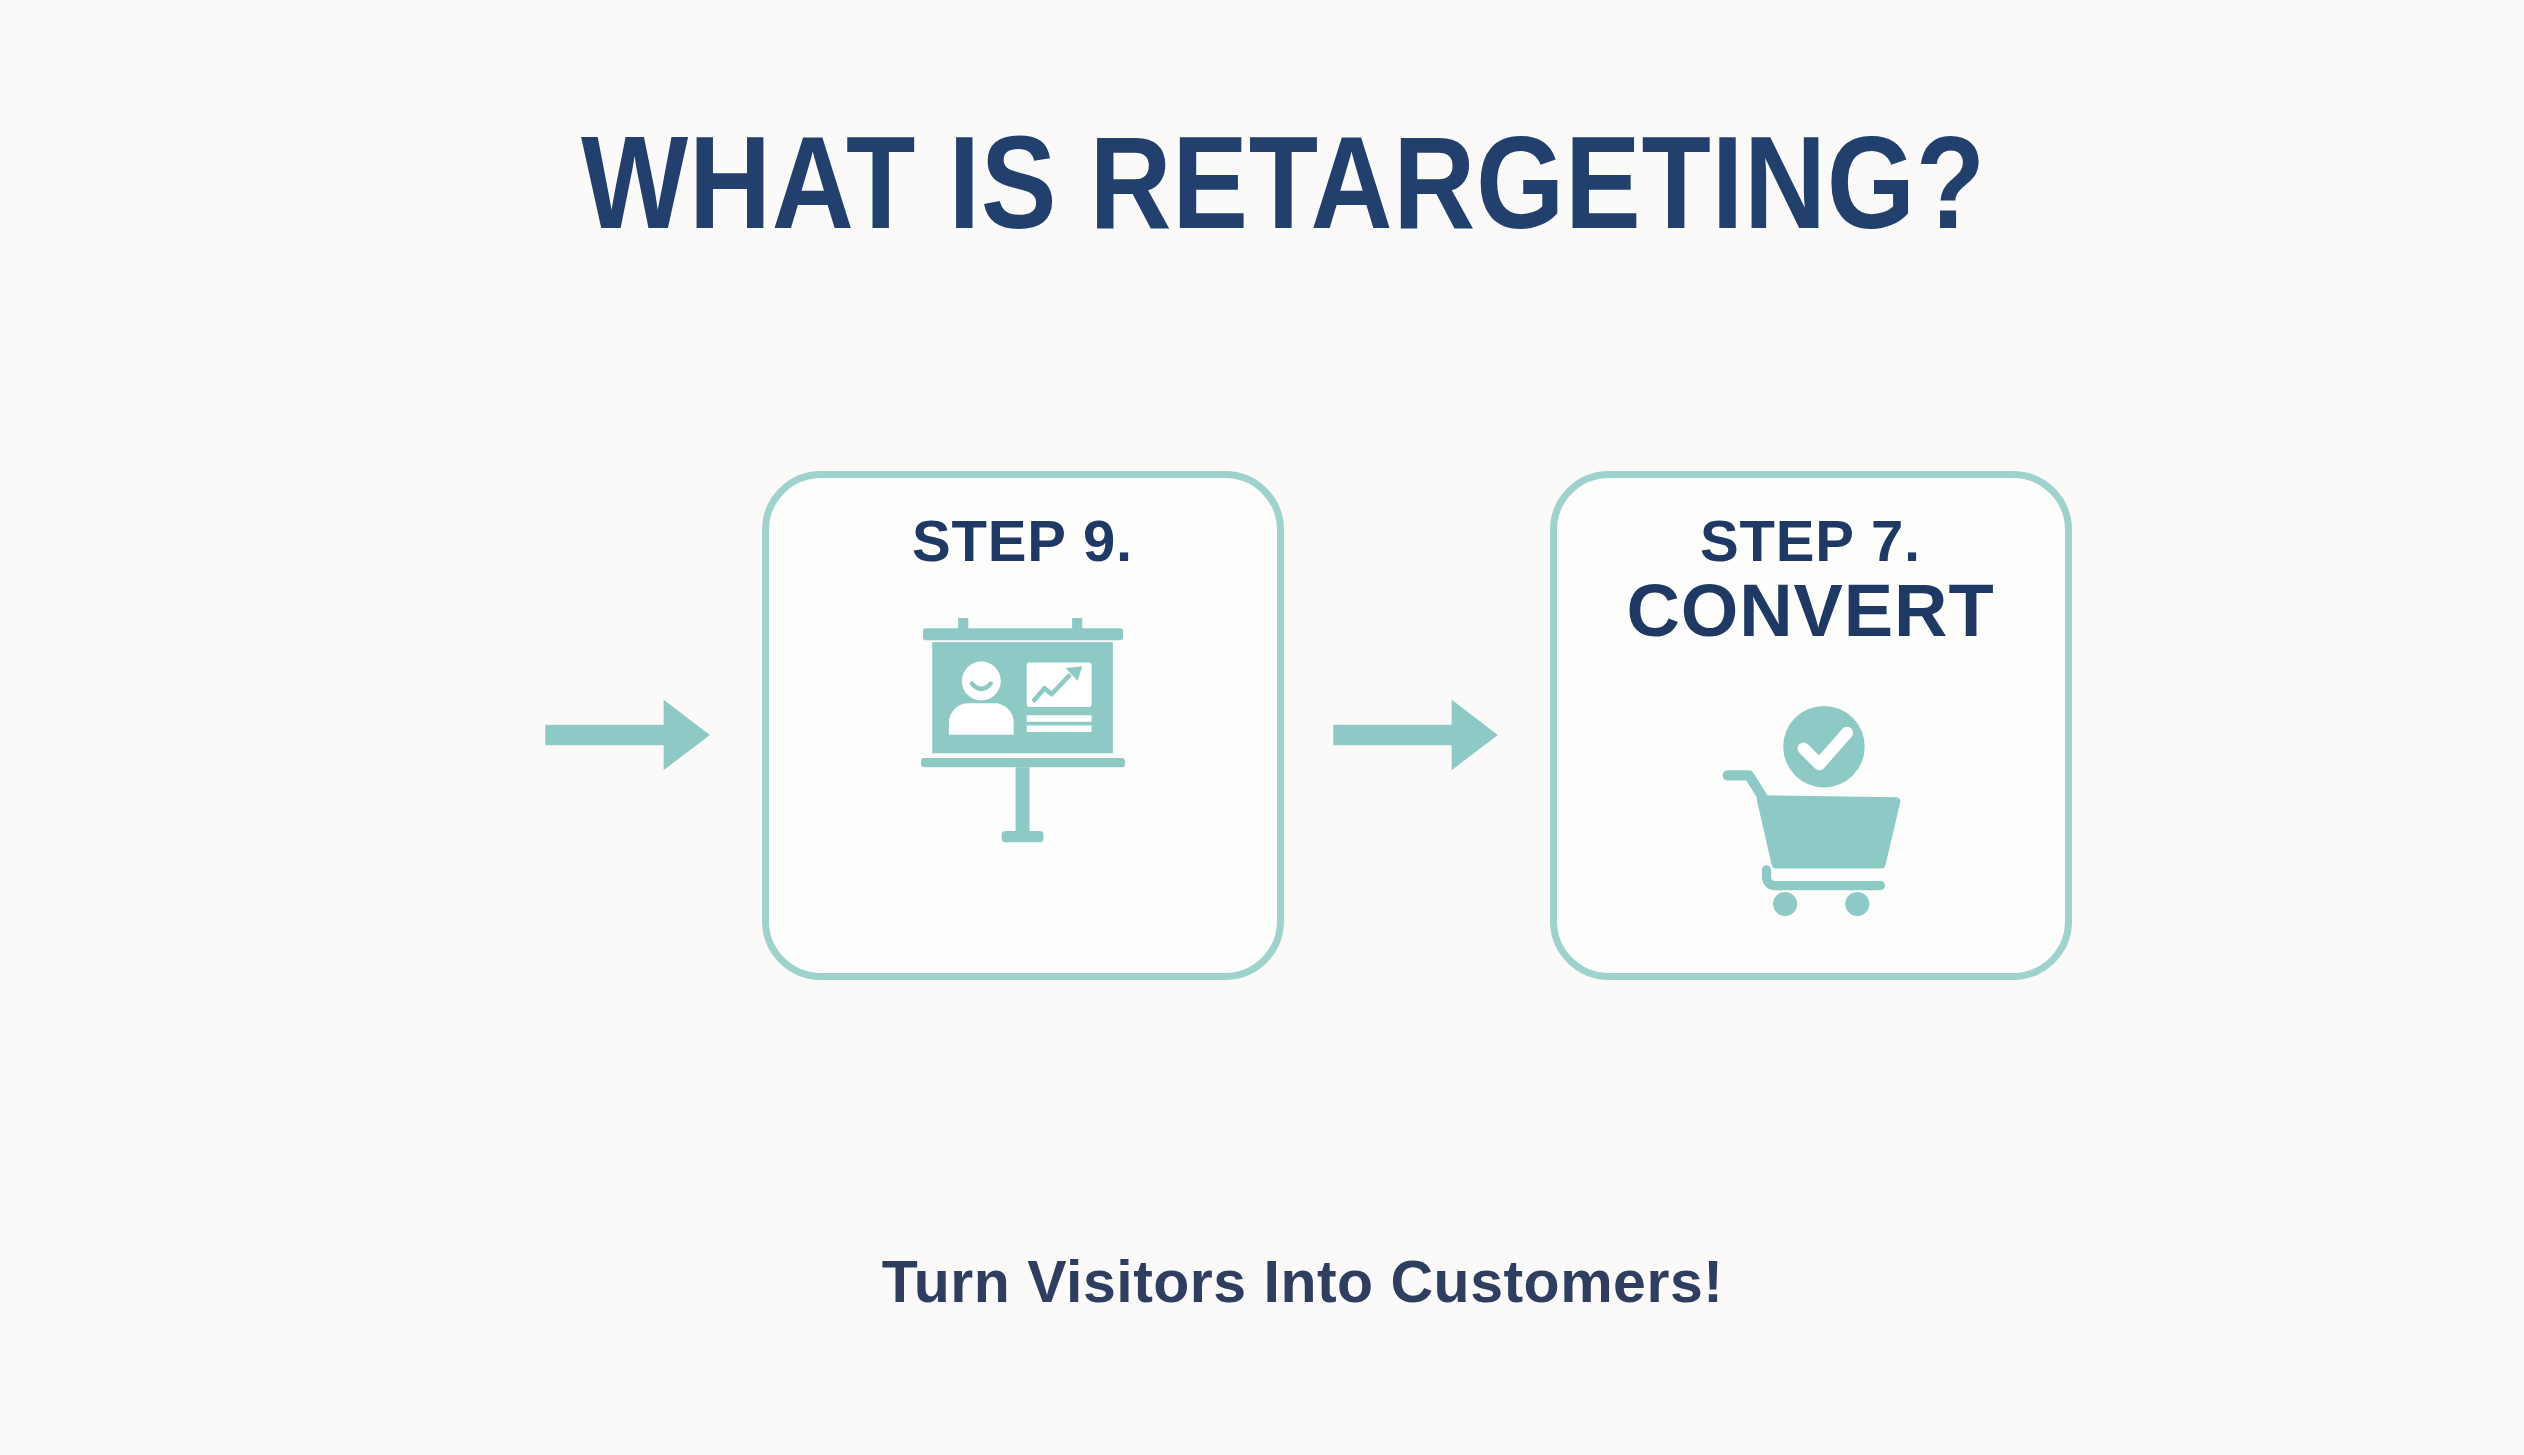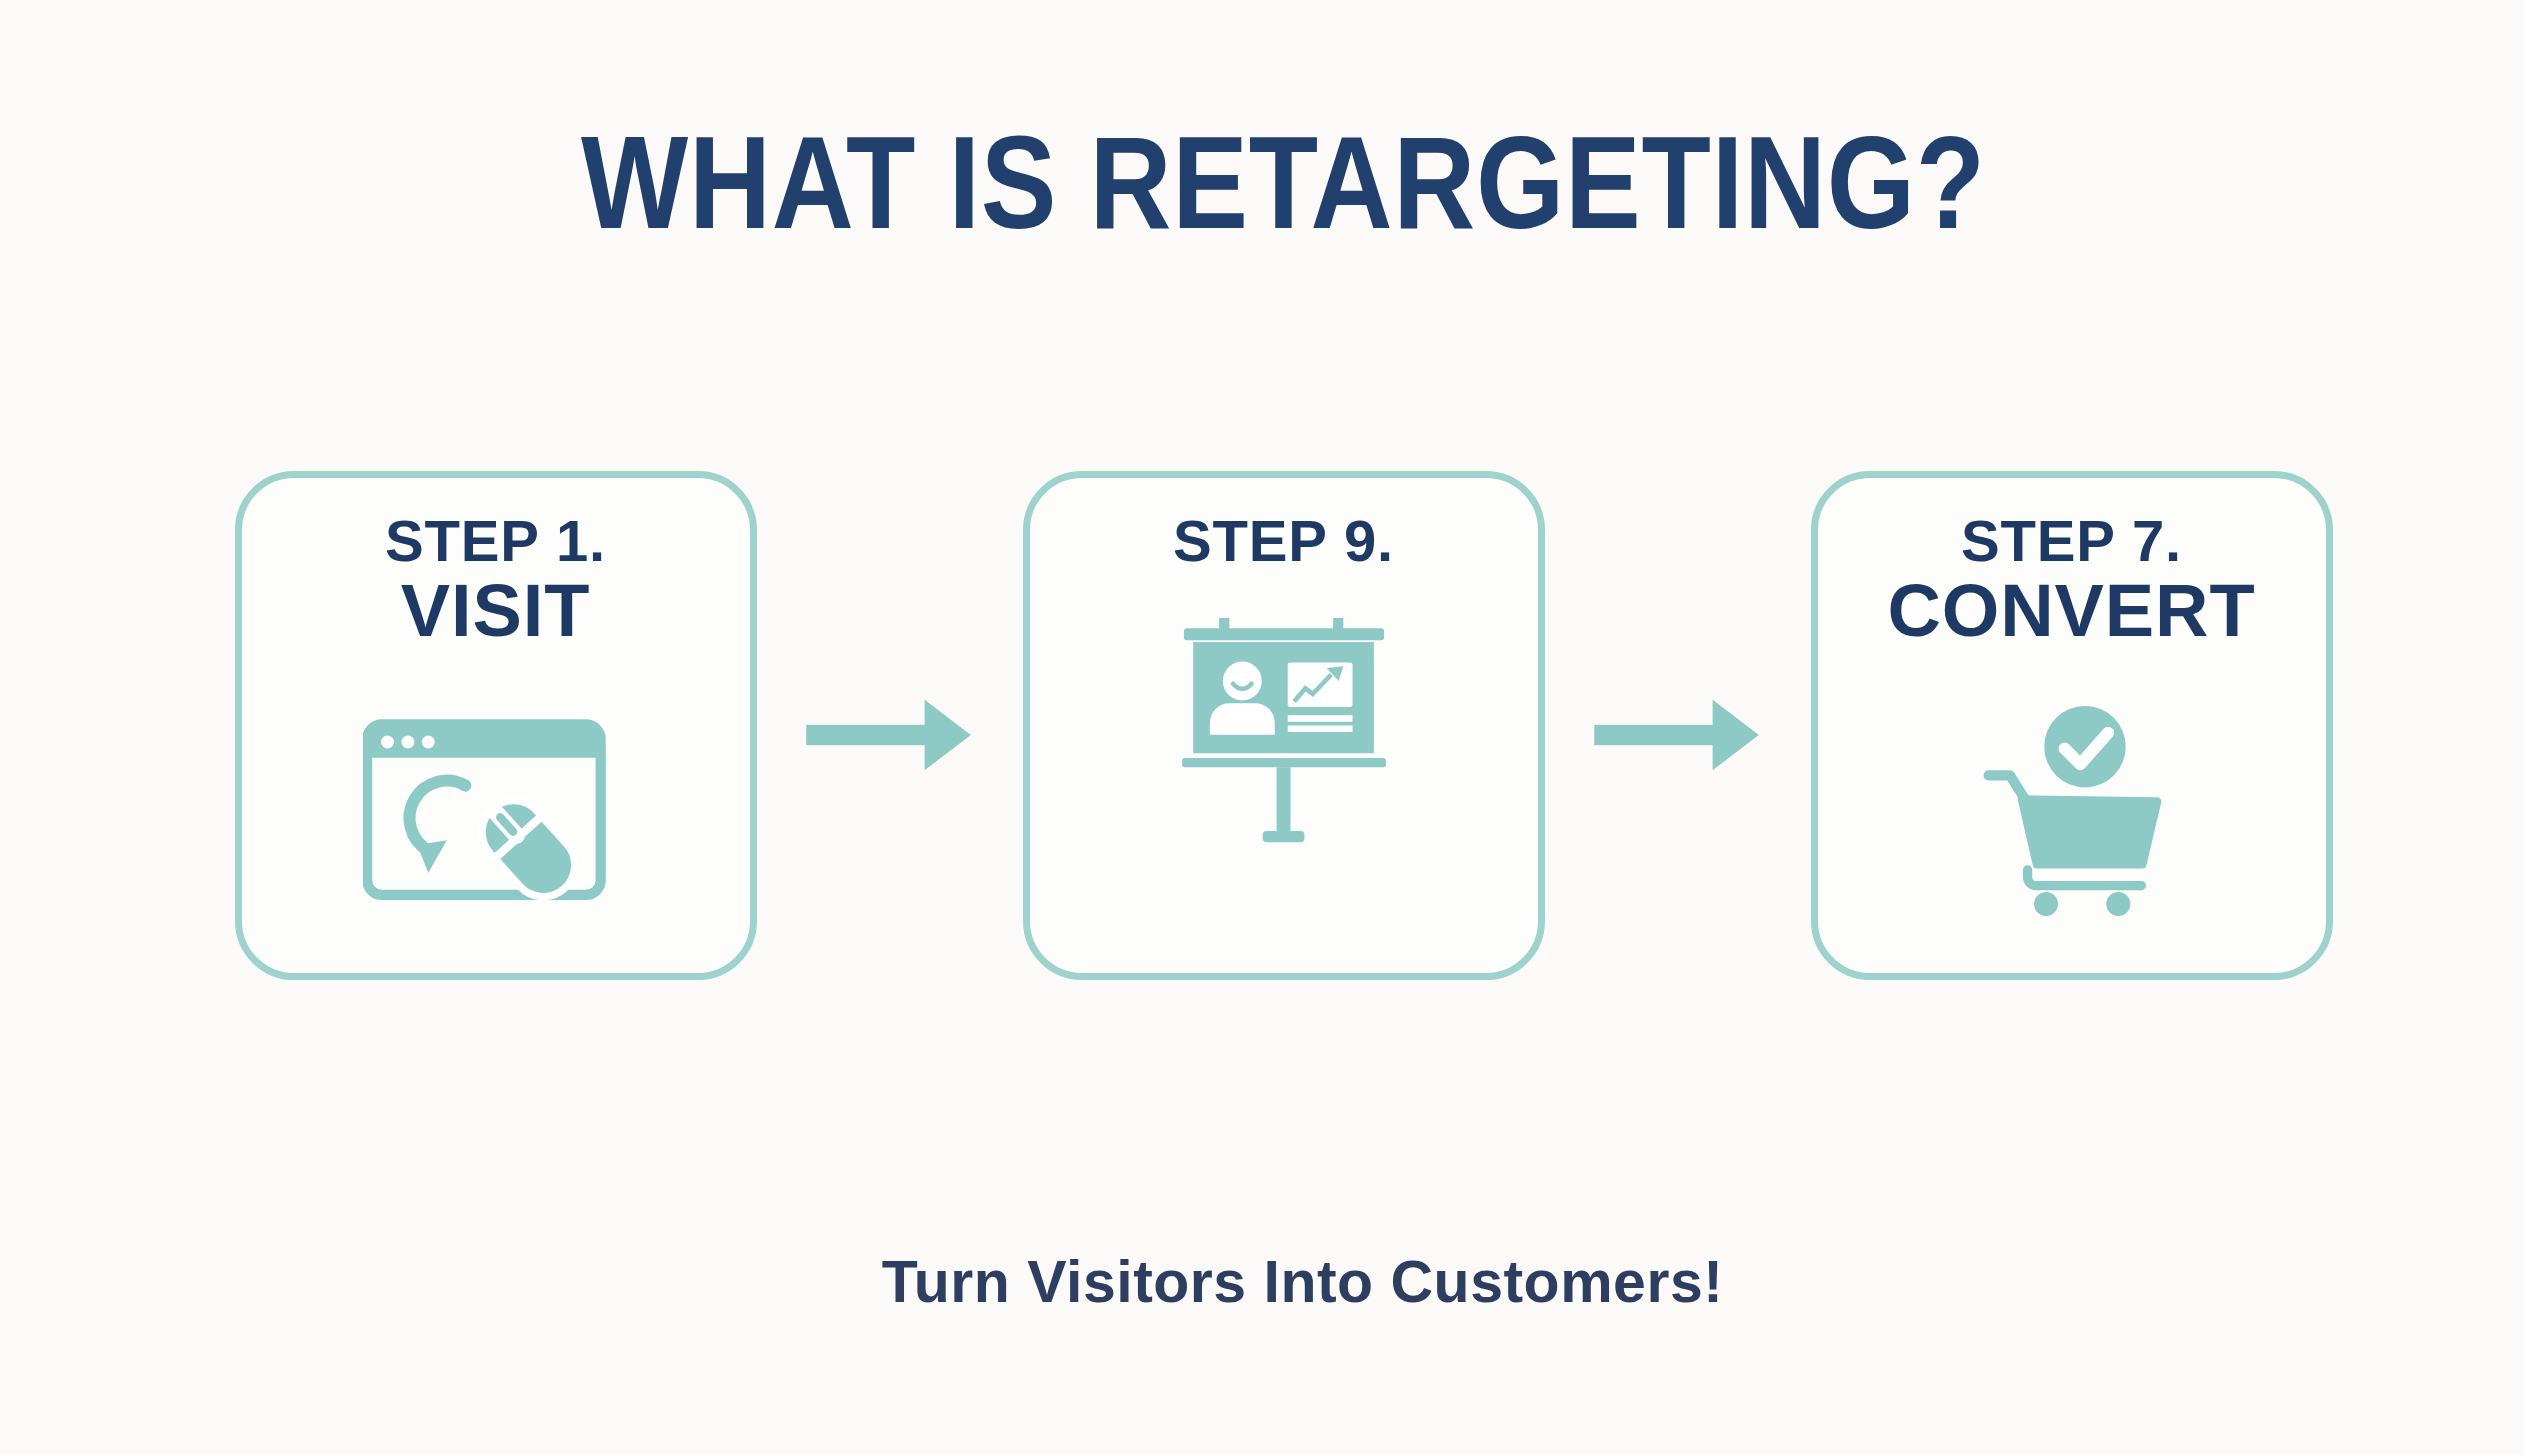--- a/index.html
+++ b/index.html
@@ -61,44 +61,20 @@
 </style>
 </head>
 <body>
 
 <div class="canvas">
 
   <h1 class="title">WHAT IS RETARGETING?</h1>
 
   <div class="steps-row">
 
-    <div class="step-box">
-      <div class="step-label">STEP 1.</div>
-      <div class="step-action">VISIT</div>
-      <div class="icon-area">
-        <svg width="265" height="190" viewBox="0 0 285 205">
-
-          <rect x="4" y="8" width="252" height="184" rx="16" class="tstroke" stroke-width="11"></rect>
-          <path d="M4,24 a16,16 0 0 1 16,-16 h220 a16,16 0 0 1 16,16 v20 h-252 z" class="tfill"></path>
-          <circle cx="26" cy="27" r="7" class="wfill"></circle>
-          <circle cx="48" cy="27" r="7" class="wfill"></circle>
-          <circle cx="70" cy="27" r="7" class="wfill"></circle>
-
-          <path d="M110,74 A40,40 0 1 0 70,144" class="tstroke" stroke-width="13" stroke-linecap="round"></path>
-          <polygon points="58,138 90,133 70,168" class="tfill"></polygon>
-
-          <g transform="translate(178,142) rotate(-42)">
-            <rect x="-34" y="-58" width="68" height="116" rx="34" class="tfill" stroke="#ffffff" stroke-width="8"></rect>
-            <rect x="-38" y="-21" width="76" height="9" class="wfill"></rect>
-            <rect x="-9" y="-60" width="18" height="50" rx="9" class="wfill"></rect>
-            <rect x="-4.5" y="-50" width="9" height="30" rx="4.5" class="tfill"></rect>
-          </g>
-        </svg>
-      </div>
-    </div>
 
     <div class="arrow-slot">
       <svg width="167" height="74" viewBox="0 0 180 80">
         <rect x="0" y="29" width="136" height="22" class="tfill"></rect>
         <polygon points="128,2 178,40 128,78" class="tfill"></polygon>
       </svg>
     </div>
 
     <div class="step-box">
       <div class="step-label">STEP 9.</div>

